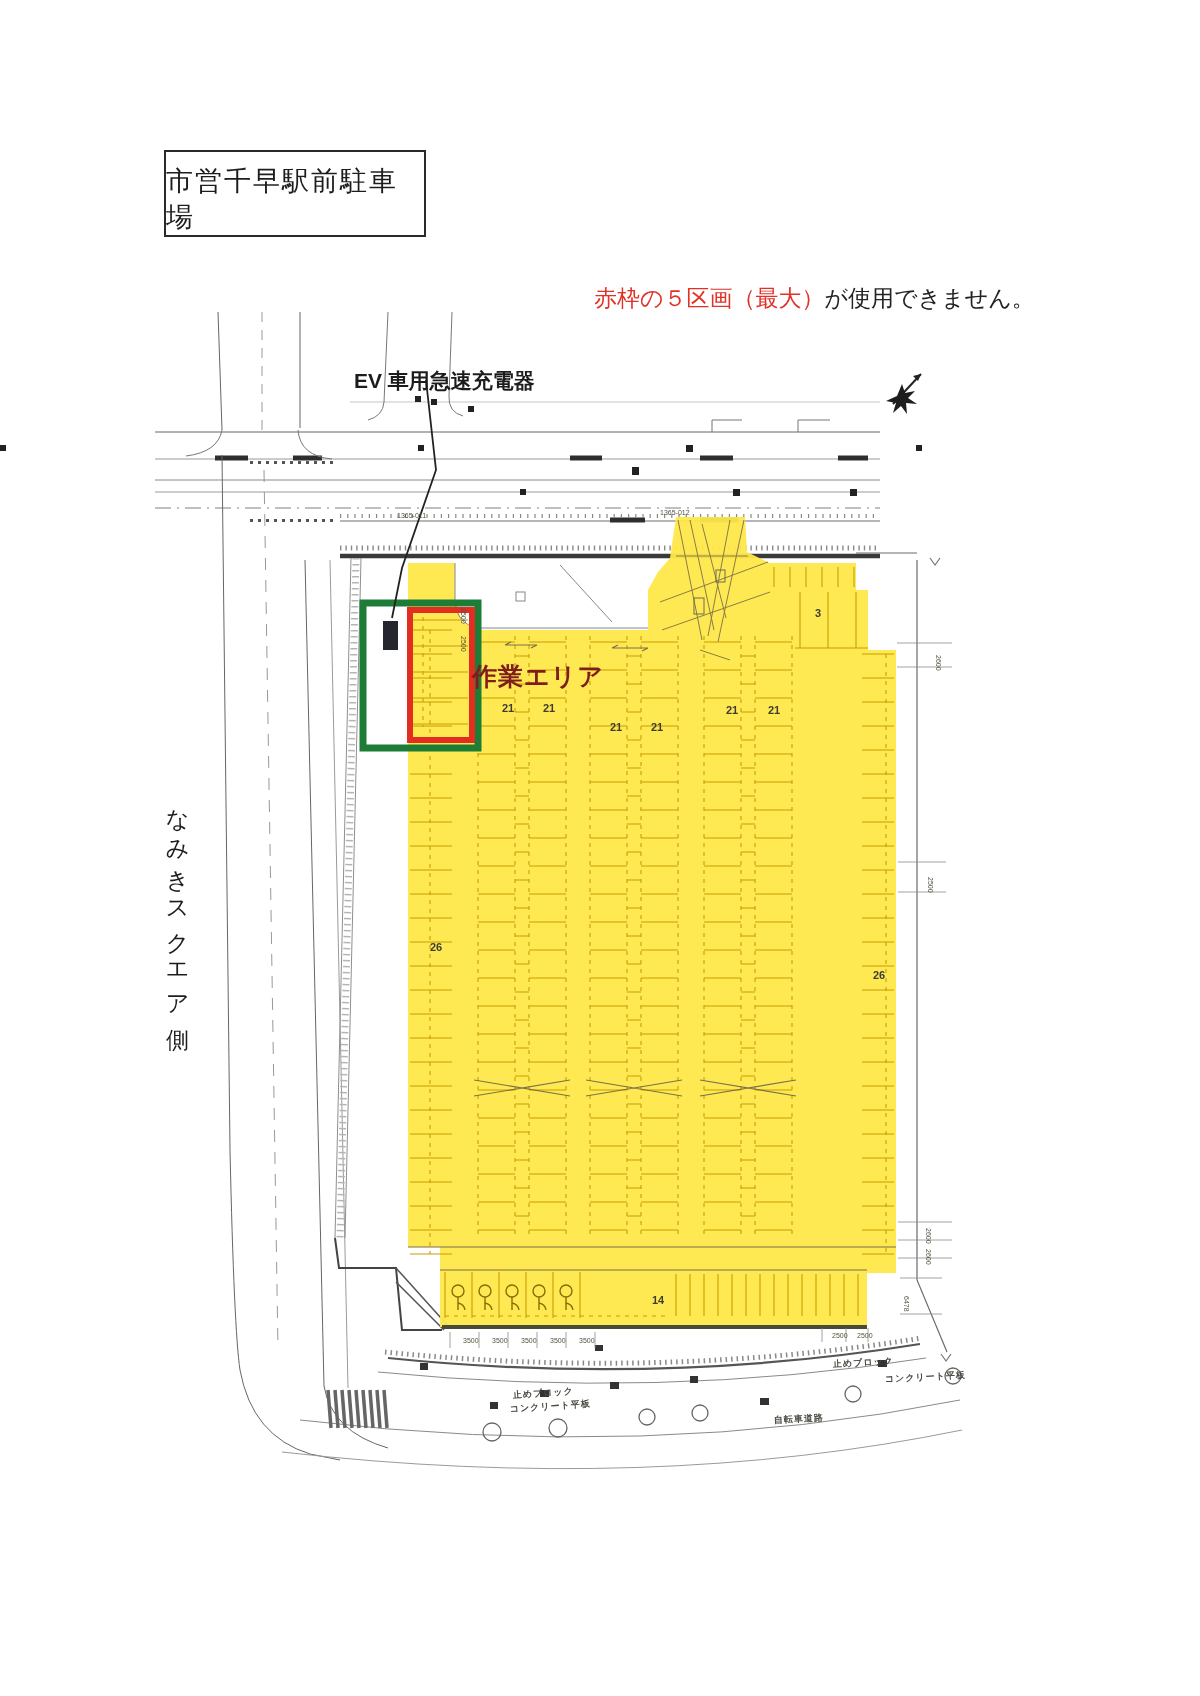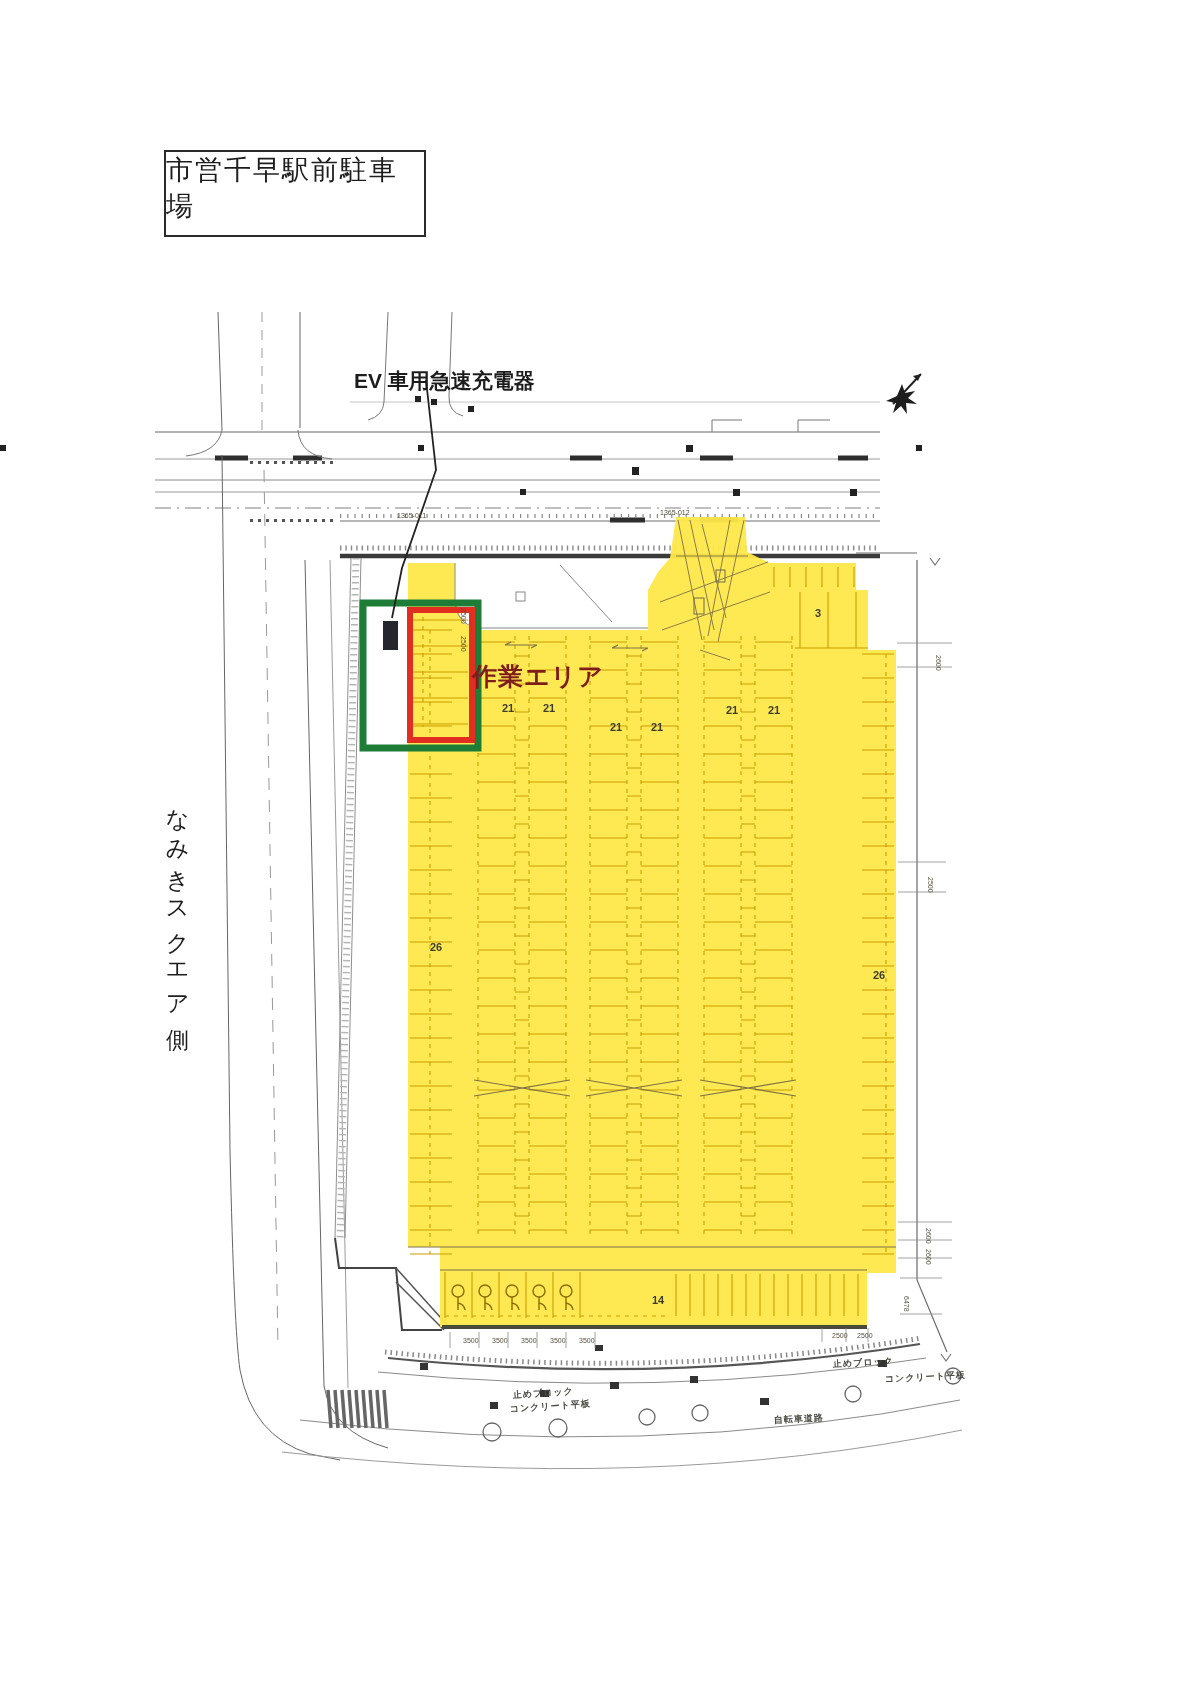--- a/index.html
+++ b/index.html
@@ -1,21 +1,21 @@
 <!DOCTYPE html>
 <html><head>
 <meta charset="utf-8">
 <style>
   html,body{margin:0;padding:0;background:#e8e8e8;}
   #page{position:relative;width:1200px;height:1696px;background:#ffffff;overflow:hidden;
         font-family:"Liberation Sans","DejaVu Sans",sans-serif;color:#222;}
   #plan-svg{position:absolute;left:0;top:0;}
   .abs{position:absolute;}
   #title-box{left:164px;top:150px;width:258px;height:83px;border:2px solid #2a2a2a;
-             display:flex;align-items:flex-start;justify-content:center;}
+             display:flex;align-items:flex-end;justify-content:center;}
   #title-box span{font-size:27px;letter-spacing:2px;color:#1d1d1d;font-weight:500;}
   #notice{left:594px;top:283px;font-size:23px;font-weight:500;white-space:nowrap;}
   #notice .red{color:#e03227;}
   #notice .blk{color:#222;}
   #ev-label{left:354px;top:343px;font-size:21px;font-weight:600;color:#1c1c1c;white-space:nowrap;margin-top:24px;}
   #work-label{left:472px;top:660px;font-size:25px;font-weight:700;color:#7f1d1d;white-space:nowrap;letter-spacing:1px;}
   #side-label{left:163px;top:792px;font-size:23px;color:#1c1c1c;writing-mode:vertical-rl;
               letter-spacing:5px;font-weight:500;}
   
   text{font-family:"Liberation Sans","DejaVu Sans",sans-serif;}
@@ -260,19 +260,22 @@
         <text x="833" y="1367" transform="rotate(-3 833 1367)" class="road-label">止めブロック</text>
         <text x="885" y="1382" transform="rotate(-3 885 1382)" class="road-label">コンクリート平板</text>
         <text x="774" y="1423" transform="rotate(-3 774 1423)" class="road-label">自転車道路</text>
       </g>
   </svg>
 
   <div id="title-box" class="abs">
     <span>市営千早駅前駐車場</span>
   </div>
 
+  <div id="notice" class="abs">
+    <span class="red">赤枠の５区画（最大）</span><span class="blk">が使用できません。</span>
+  </div>
 
   <div id="ev-label" class="abs">EV 車用急速充電器</div>
 
   <div id="work-label" class="abs">作業エリア</div>
 
   <div id="side-label" class="abs">なみきスクエア側</div>
 </div>
 
 </body></html>

